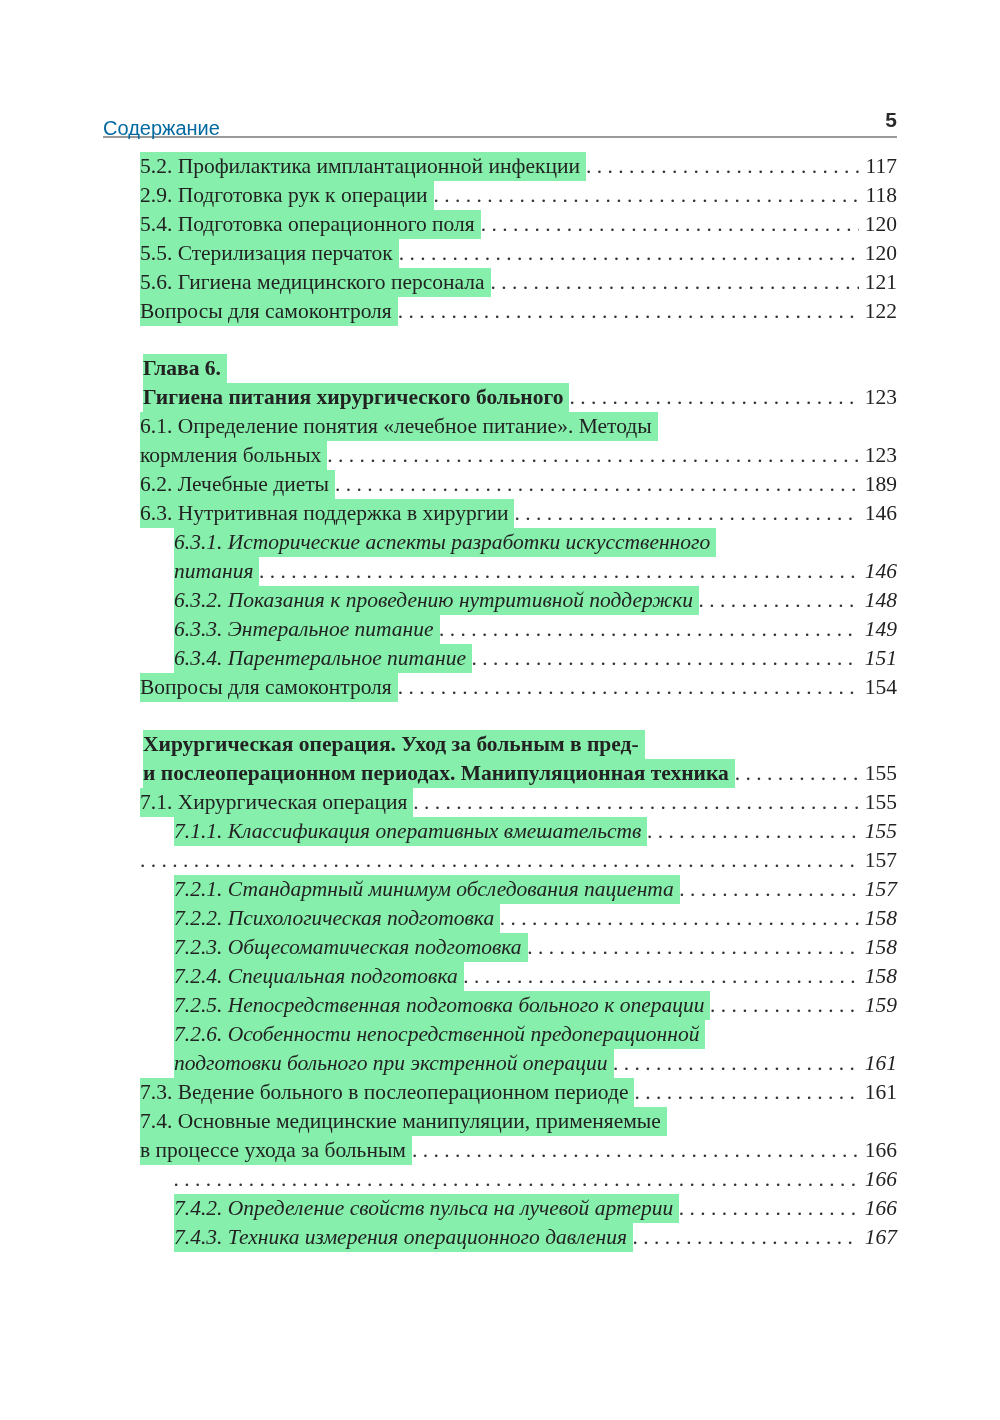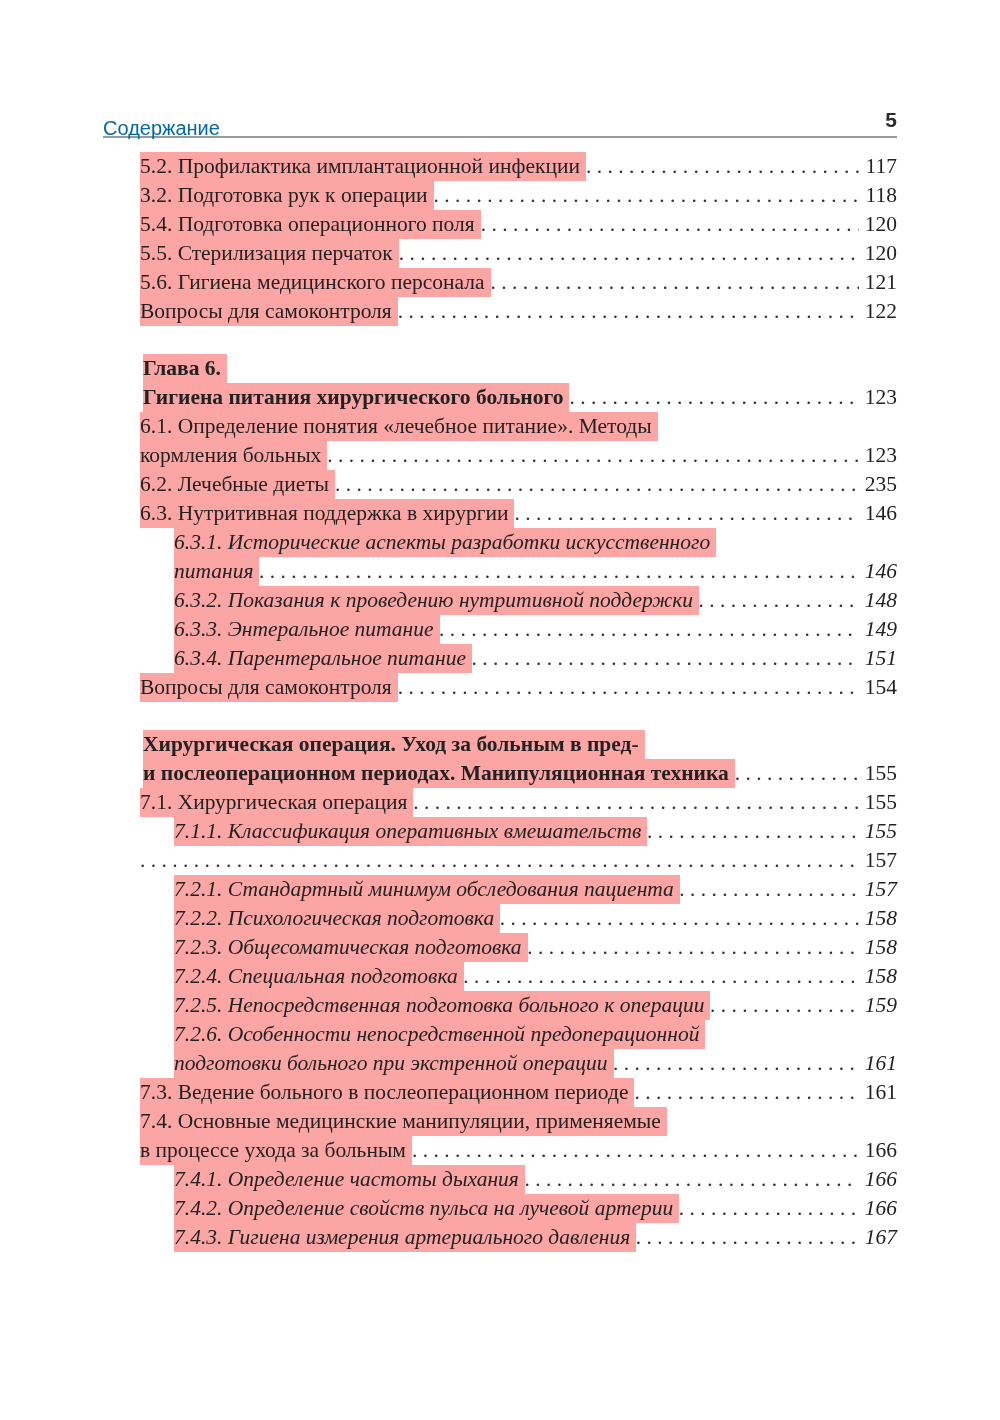--- a/index.html
+++ b/index.html
@@ -2,21 +2,21 @@
 <html><head>
 <meta charset="utf-8">
 <style>
   html, body { margin: 0; padding: 0; background: #ffffff; }
   body { width: 1000px; height: 1420px; position: relative; overflow: hidden; color: #1a1a1a; }
   .header { position: absolute; left: 103px; top: 108px; width: 794px; height: 28px; border-bottom: 2px solid #9a9a9a; }
   .header .title { position: absolute; left: 0; top: 2px; font-family: "Liberation Sans", sans-serif; font-size: 20px; color: #0369a1; margin-top: 7px; }
   .header .pageno { position: absolute; right: 0; top: 0; font-family: "Liberation Sans", sans-serif; font-size: 21px; font-weight: bold; color: #2a2a2a; }
   .toc { position: absolute; left: 103px; top: 152px; width: 794px; font-family: "Liberation Serif", serif; font-size: 21.5px; color: #222; }
   .row { position: relative; height: 29px; line-height: 29px; display: flex; align-items: baseline; white-space: nowrap; }
-  .row .txt { background: #fca5a5; padding-right: 6px; }
+  .row .txt { background: #86efac; padding-right: 6px; }
   .row .dots { flex: 1; overflow: hidden; letter-spacing: 3px; color: #333; }
   .row .dots::before { content: ". . . . . . . . . . . . . . . . . . . . . . . . . . . . . . . . . . . . . . . . . . . . . . . . . . . . . . . . . . . . . . . . . . . . . . . . . . . . . . . . . . . . . . . . . . . . . . . . . . . . . . . . . . . ."; letter-spacing: 0; }
   .row .pg { padding-left: 6px; }
   .l1 { padding-left: 37px; }
   .l2 { padding-left: 71px; font-style: italic; }
   .chap { font-weight: bold; margin-left: 40px; }
   .gap { height: 28px; }
 </style>
 </head>
 <body>
@@ -27,21 +27,21 @@
 </div>
 
 <div class="toc">
 
   <div class="row l1">
       <span class="txt">5.2. Профилактика имплантационной инфекции</span>
       <span class="dots"></span>
       <span class="pg">117</span>
     </div>
   <div class="row l1">
-      <span class="txt">3.2. Подготовка рук к операции</span>
+      <span class="txt">2.9. Подготовка рук к операции</span>
       <span class="dots"></span>
       <span class="pg">118</span>
     </div>
   <div class="row l1">
       <span class="txt">5.4. Подготовка операционного поля</span>
       <span class="dots"></span>
       <span class="pg">120</span>
     </div>
   <div class="row l1">
       <span class="txt">5.5. Стерилизация перчаток</span>
@@ -73,21 +73,21 @@
       <span class="txt">6.1. Определение понятия «лечебное питание». Методы</span>
     </div>
   <div class="row l1">
       <span class="txt">кормления больных</span>
       <span class="dots"></span>
       <span class="pg">123</span>
     </div>
   <div class="row l1">
       <span class="txt">6.2. Лечебные диеты</span>
       <span class="dots"></span>
-      <span class="pg">235</span>
+      <span class="pg">189</span>
     </div>
   <div class="row l1">
       <span class="txt">6.3. Нутритивная поддержка в хирургии</span>
       <span class="dots"></span>
       <span class="pg">146</span>
     </div>
   <div class="row l2">
       <span class="txt">6.3.1. Исторические аспекты разработки искусственного</span>
     </div>
   <div class="row l2">
@@ -180,27 +180,26 @@
     </div>
   <div class="row l1">
       <span class="txt">7.4. Основные медицинские манипуляции, применяемые</span>
     </div>
   <div class="row l1">
       <span class="txt">в процессе ухода за больным</span>
       <span class="dots"></span>
       <span class="pg">166</span>
     </div>
   <div class="row l2">
-      <span class="txt">7.4.1. Определение частоты дыхания</span>
       <span class="dots"></span>
       <span class="pg">166</span>
     </div>
   <div class="row l2">
       <span class="txt">7.4.2. Определение свойств пульса на лучевой артерии</span>
       <span class="dots"></span>
       <span class="pg">166</span>
     </div>
   <div class="row l2">
-      <span class="txt">7.4.3. Гигиена измерения артериального давления</span>
+      <span class="txt">7.4.3. Техника измерения операционного давления</span>
       <span class="dots"></span>
       <span class="pg">167</span>
     </div>
 </div>
 
 </body></html>

